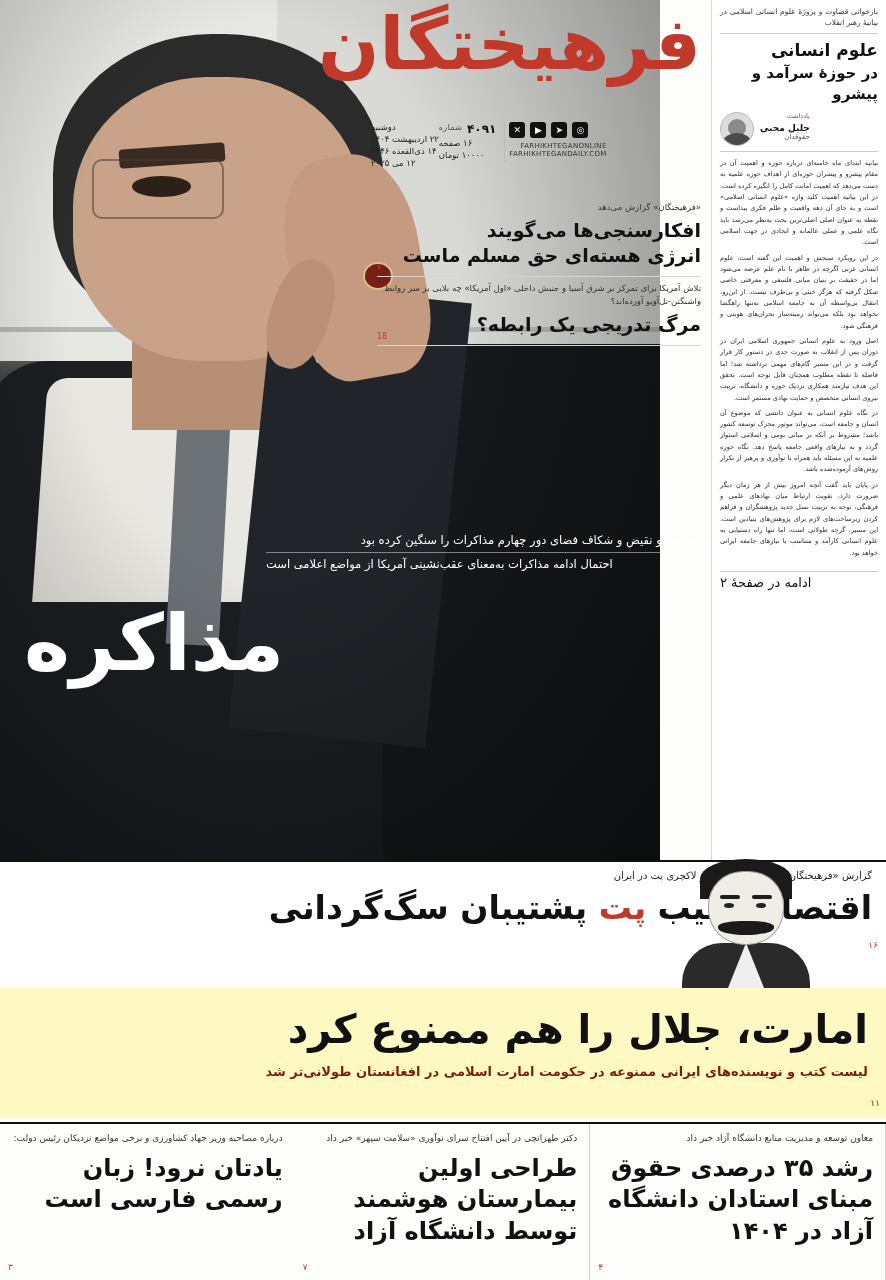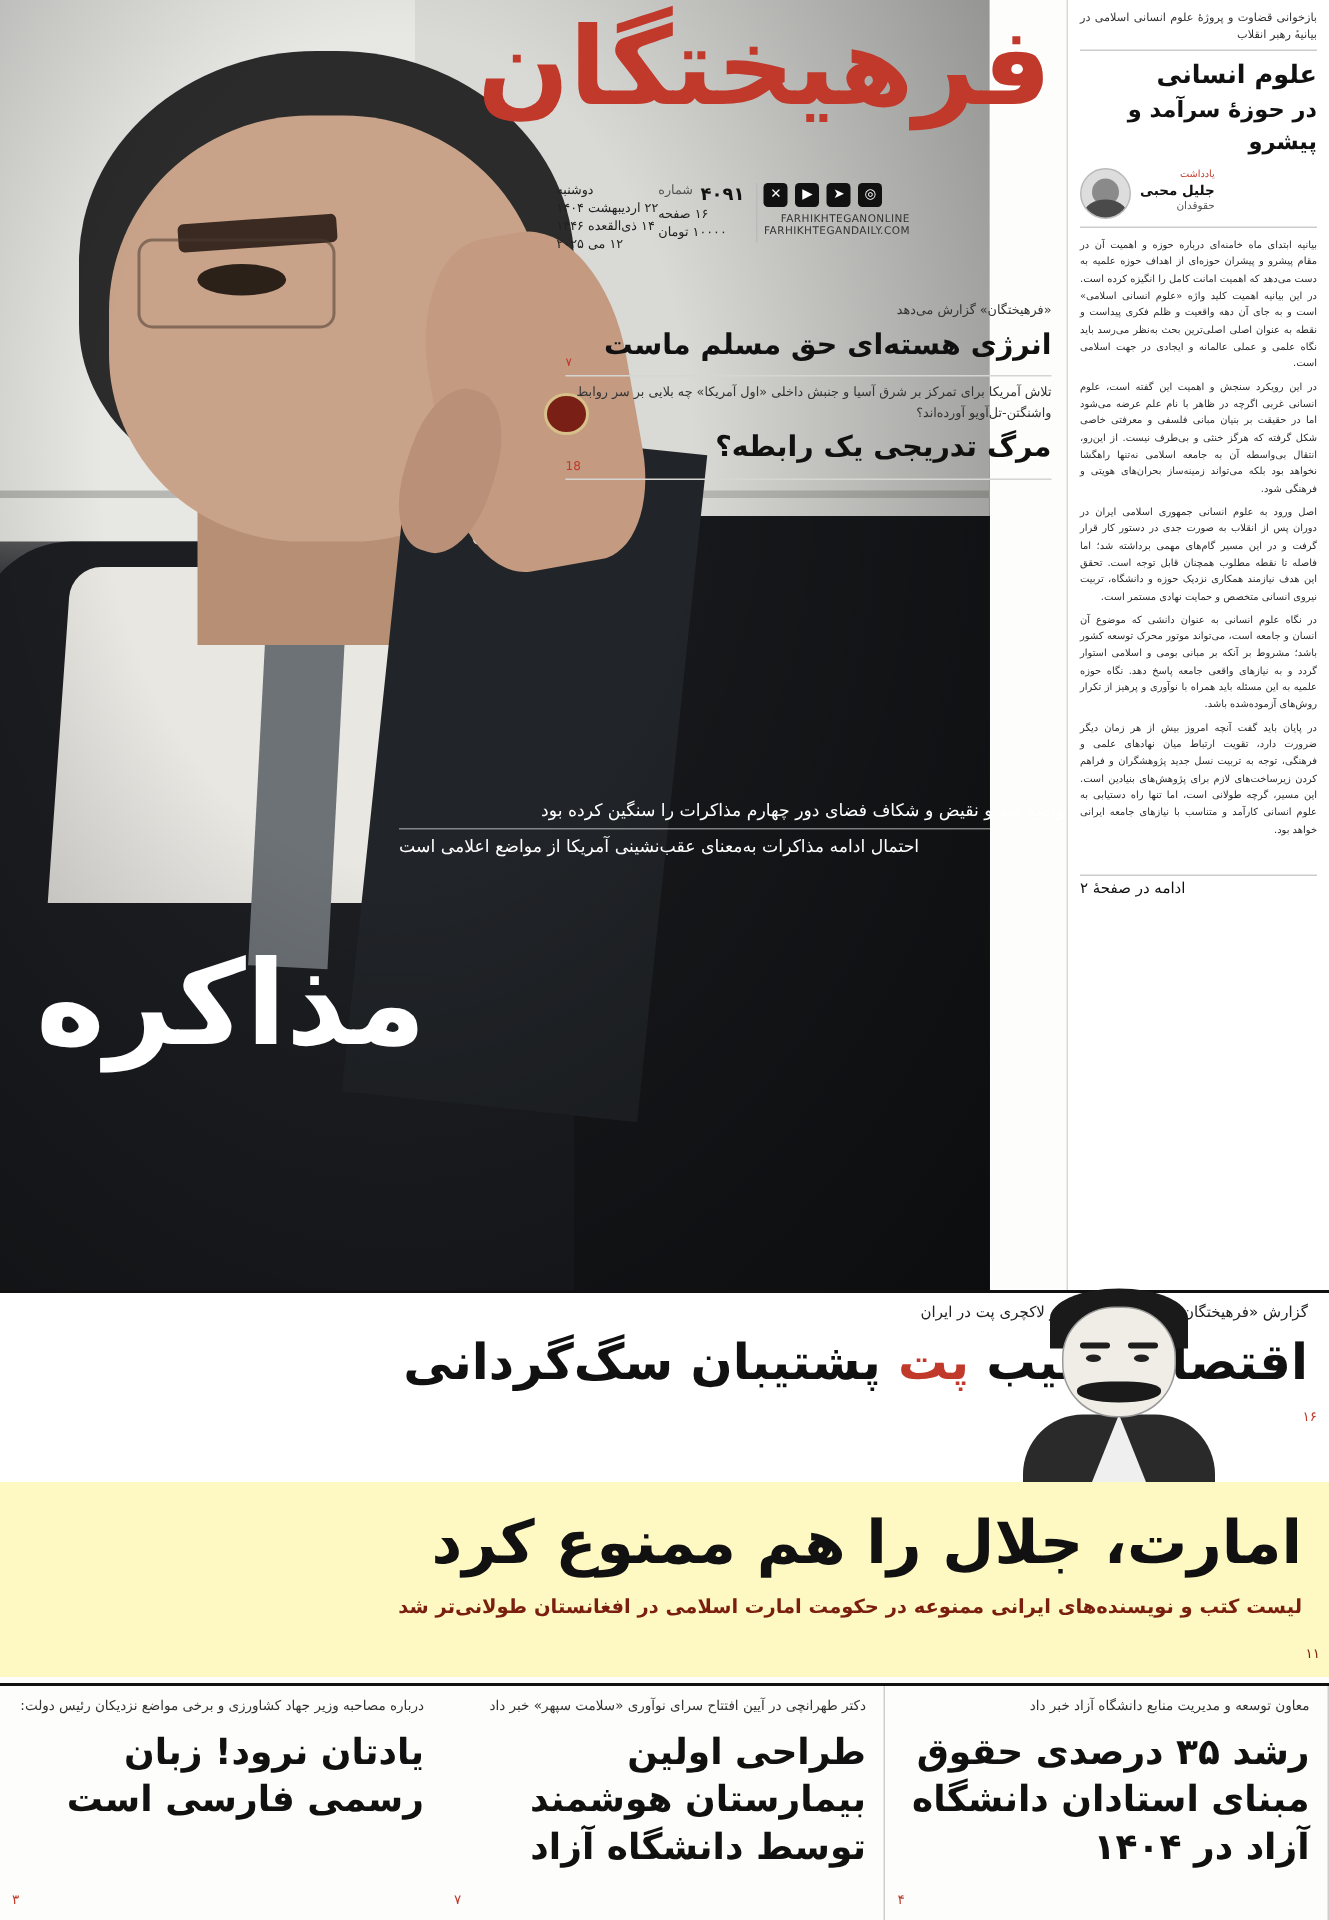--- a/index.html
+++ b/index.html
@@ -72,21 +72,21 @@
     width:28px; height:18px; border-radius:50% 50% 0 0; background:#4a4a4a;
   }
   .op-body {
     margin-top: 6px;
     font-size: 6.6px; line-height: 1.72; color: #2b2b2b;
     text-align: justify; direction: rtl;
     column-count: 1;
   }
   .op-body p { margin-bottom: 4px; }
   .op-more {
-    margin-top: 20px; font-size: 10px; color: #111; text-align: left;
+    margin-top: 8px; font-size: 13px; color: #111; text-align: left;
     border-top: 1px solid #ccc; padding-top: 3px; direction: rtl;
   }
 
   
   .masthead {
     position: absolute; top: 8px; right: 185px;
     width: 330px; height: 200px;
     text-align: left;
   }
   .logo-fa {
@@ -208,21 +208,21 @@
 
   
   .lede {
     position: absolute; right: 0; top: 530px; width: 640px;
     padding-left: 20px;
     direction: rtl; text-align: left; color: #fff;
   }
   .lede-line { font-size: 11.5px; line-height: 1.9; text-align: right; padding-right: 170px;}
   .lede-line.u { border-bottom: 1px solid rgba(255,255,255,.45); display:block; }
   .main-head {
-    position: absolute; left: 0; top: 627px; width: 640px;
+    position: absolute; left: 0; top: 600px; width: 640px;
     direction: rtl; text-align: left;
     color: #fff;
     padding-left: 24px;
   }
   .mh1 { font-size: 78px; font-weight: bold; line-height: 1.12; letter-spacing: -1px;}
   .mh2 { font-size: 78px; font-weight: bold; line-height: 1.12; letter-spacing: -1px;}
 
   
   .band-pet {
     position: absolute; top: 860px; left: 0; width: 886px; height: 128px;
@@ -363,20 +363,21 @@
         </div>
         <div class="site-url">FARHIKHTEGANONLINE</div>
         <div class="site-url">FARHIKHTEGANDAILY.COM</div>
       </div>
     </div>
   </div>
 
   <div class="teasers">
     <div class="teaser">
       <div class="teaser-kicker">«فرهیختگان» گزارش می‌دهد</div>
+      <div class="teaser-title">افکارسنجی‌ها می‌گویند</div>
       <div class="teaser-title2">انرژی هسته‌ای حق مسلم ماست</div>
       <div class="pg">۷</div>
     </div>
     <div class="teaser">
       <div class="teaser-kicker">تلاش آمریکا برای تمرکز بر شرق آسیا و جنبش داخلی «اول آمریکا» چه بلایی بر سر روابط واشنگتن-تل‌آویو آورده‌اند؟</div>
       <div class="teaser-title">مرگ تدریجی یک رابطه؟</div>
       <div class="pg">18</div>
     </div>
   </div>
 

